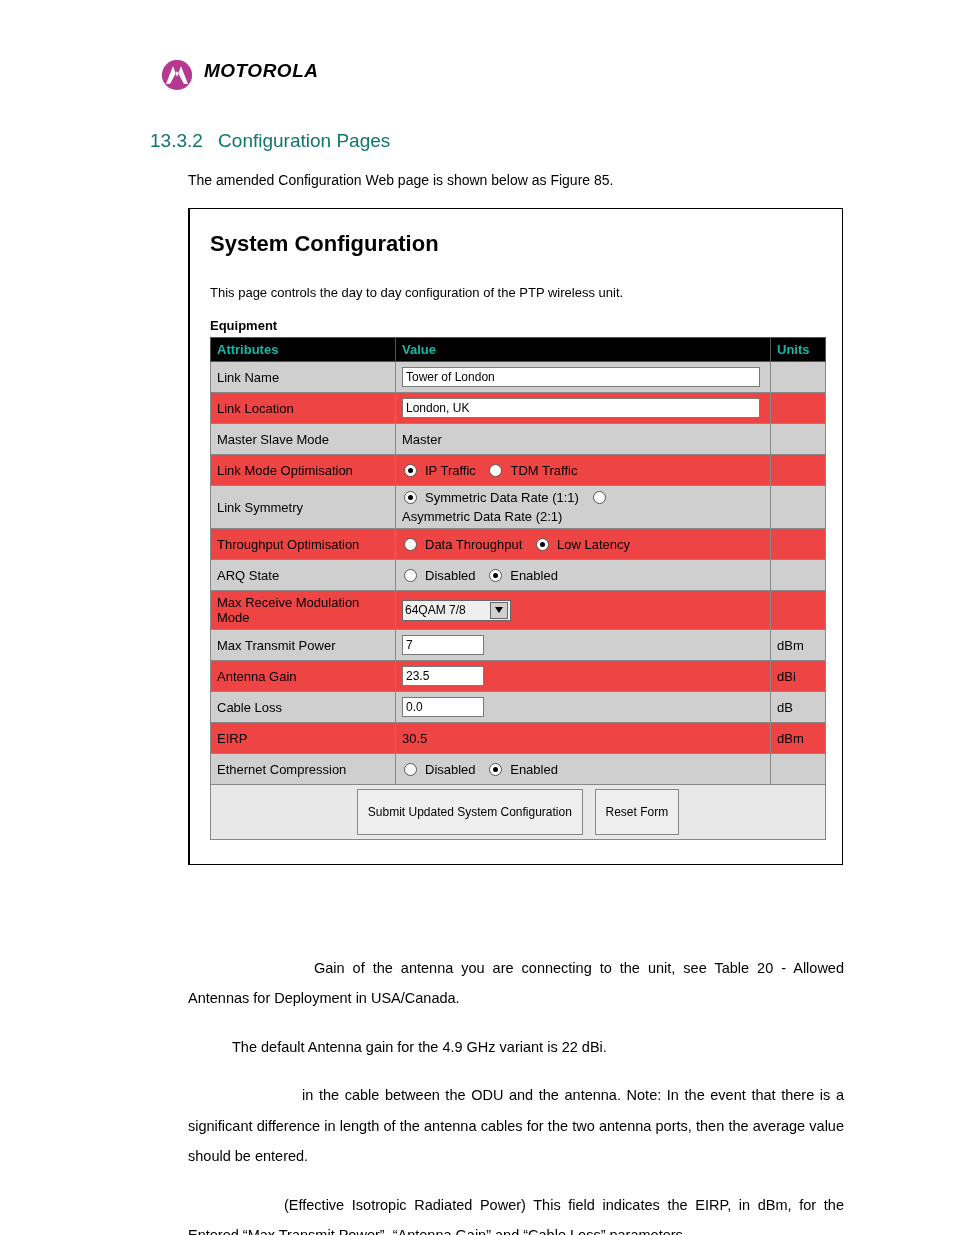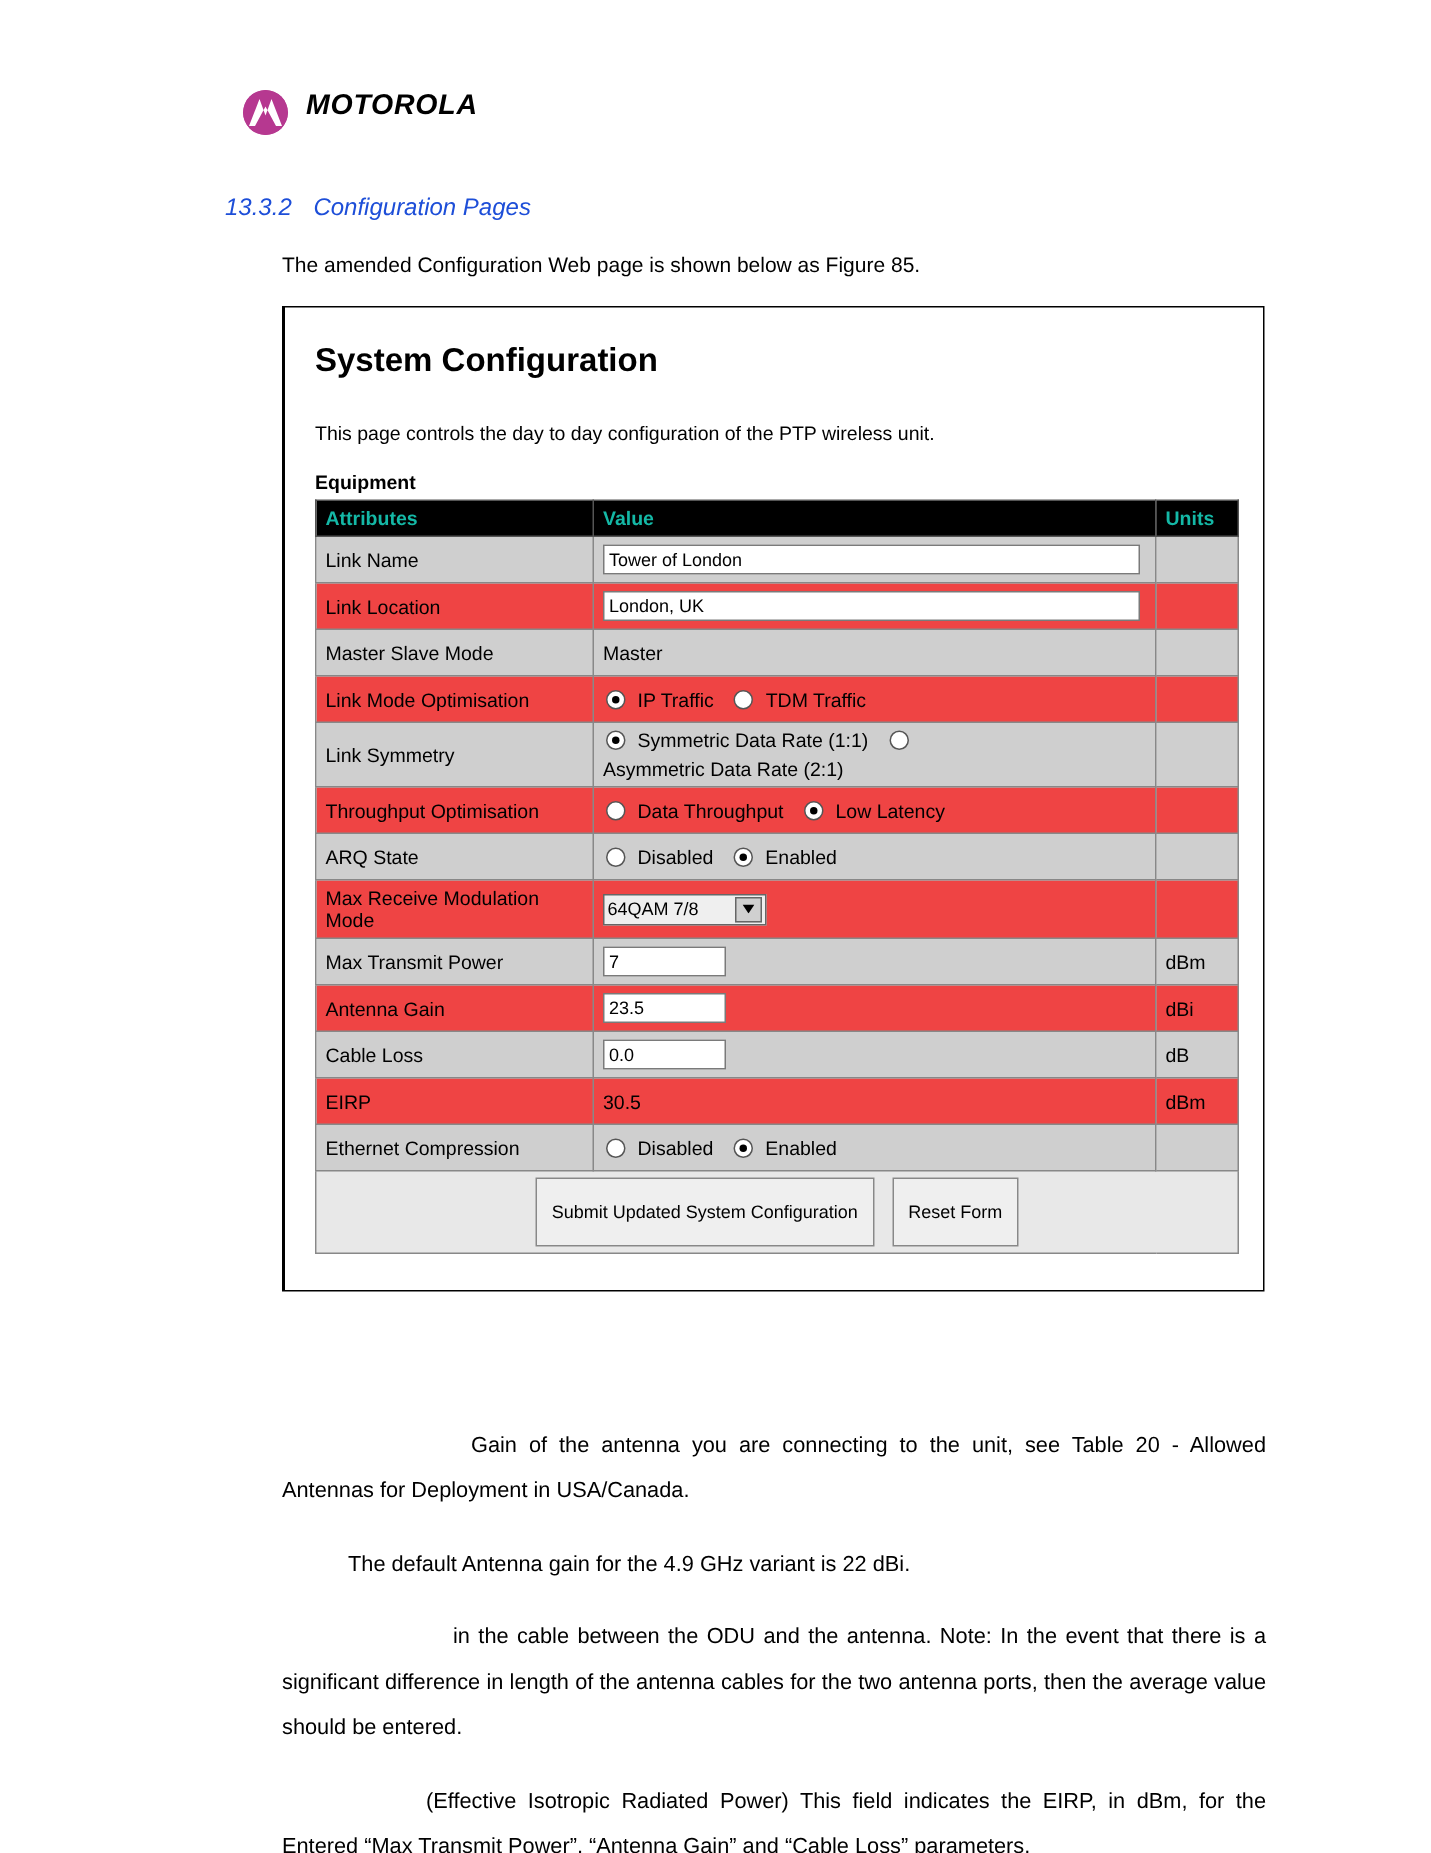--- a/index.html
+++ b/index.html
@@ -33,25 +33,24 @@
   }
   .moto-icon svg { display:block; }
   .moto-word {
     font-family: Arial, Helvetica, sans-serif;
     font-weight: 900;
     font-style: italic;
     font-size: 19px;
     letter-spacing: 0.5px;
   }
   .section-num {
-    color: #1d4ed8;
-    font-size: 16px;
+    color: #0f766e;
+    font-size: 19px;
     margin-bottom: 20px;
     margin-left: 40px;
-    font-style: italic;
   }
   .section-num .num { margin-right: 10px; }
   .intro-line {
     font-size: 14px;
     margin-left: 78px;
     margin-bottom: 20px;
   }
   .screenshot-box {
     margin-left: 78px;
     width: 655px;

